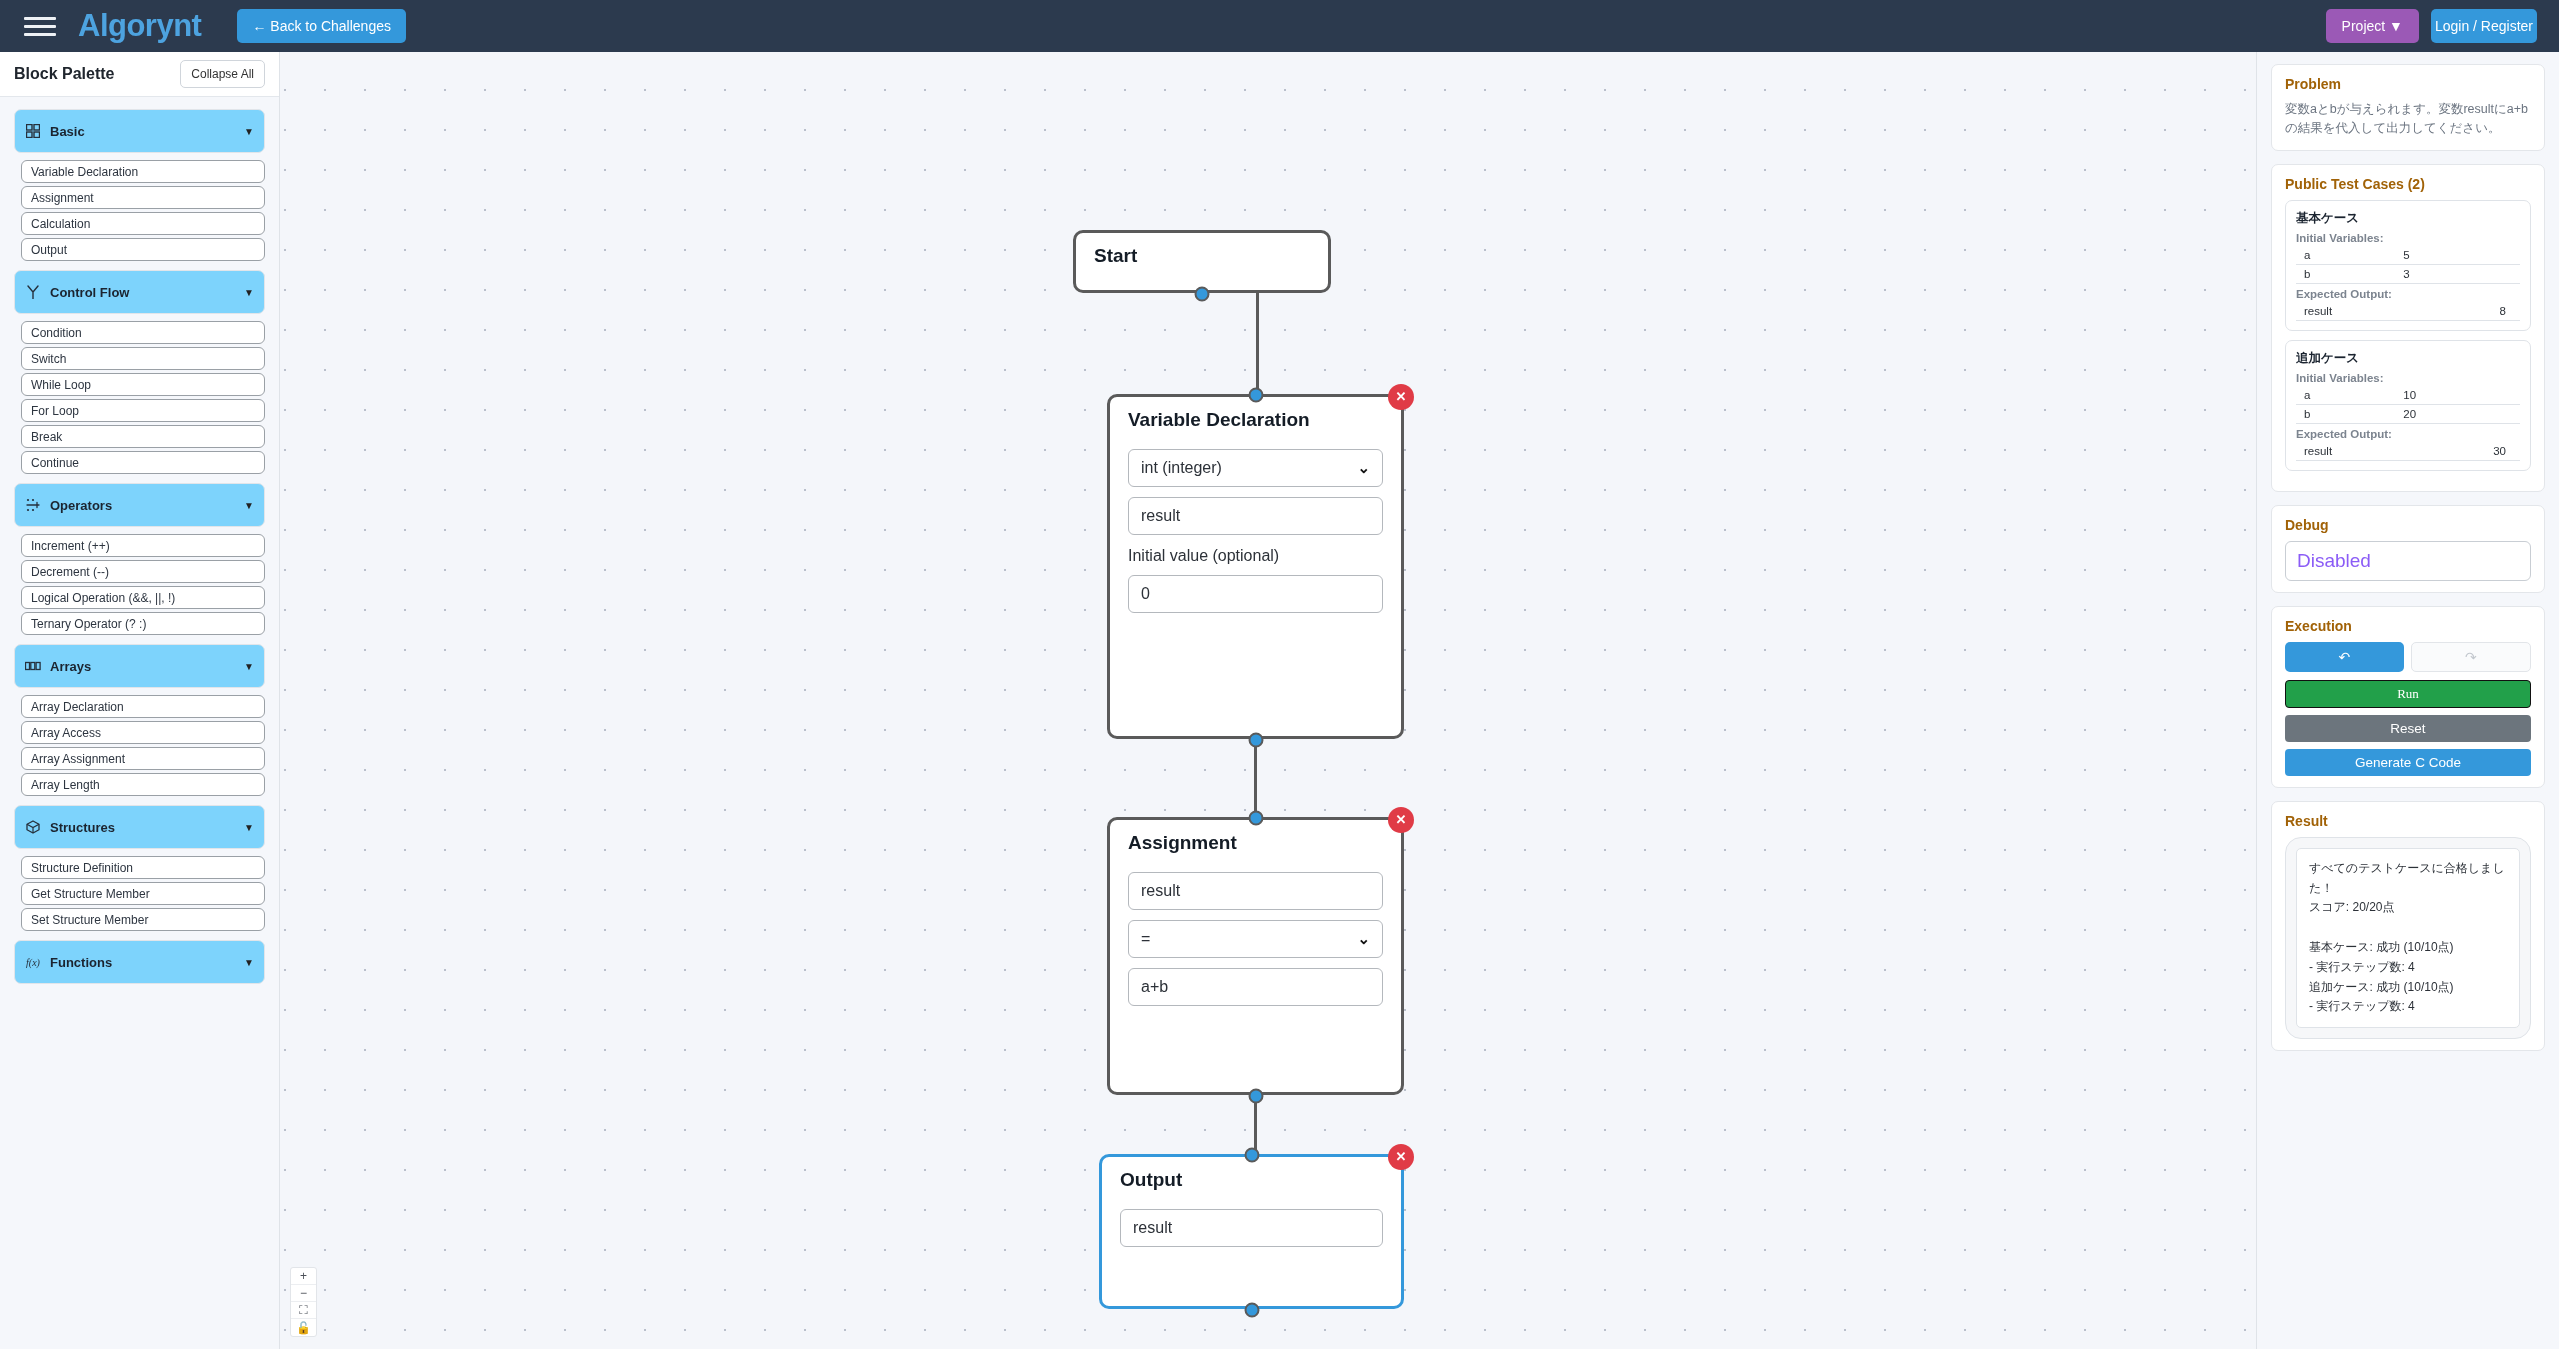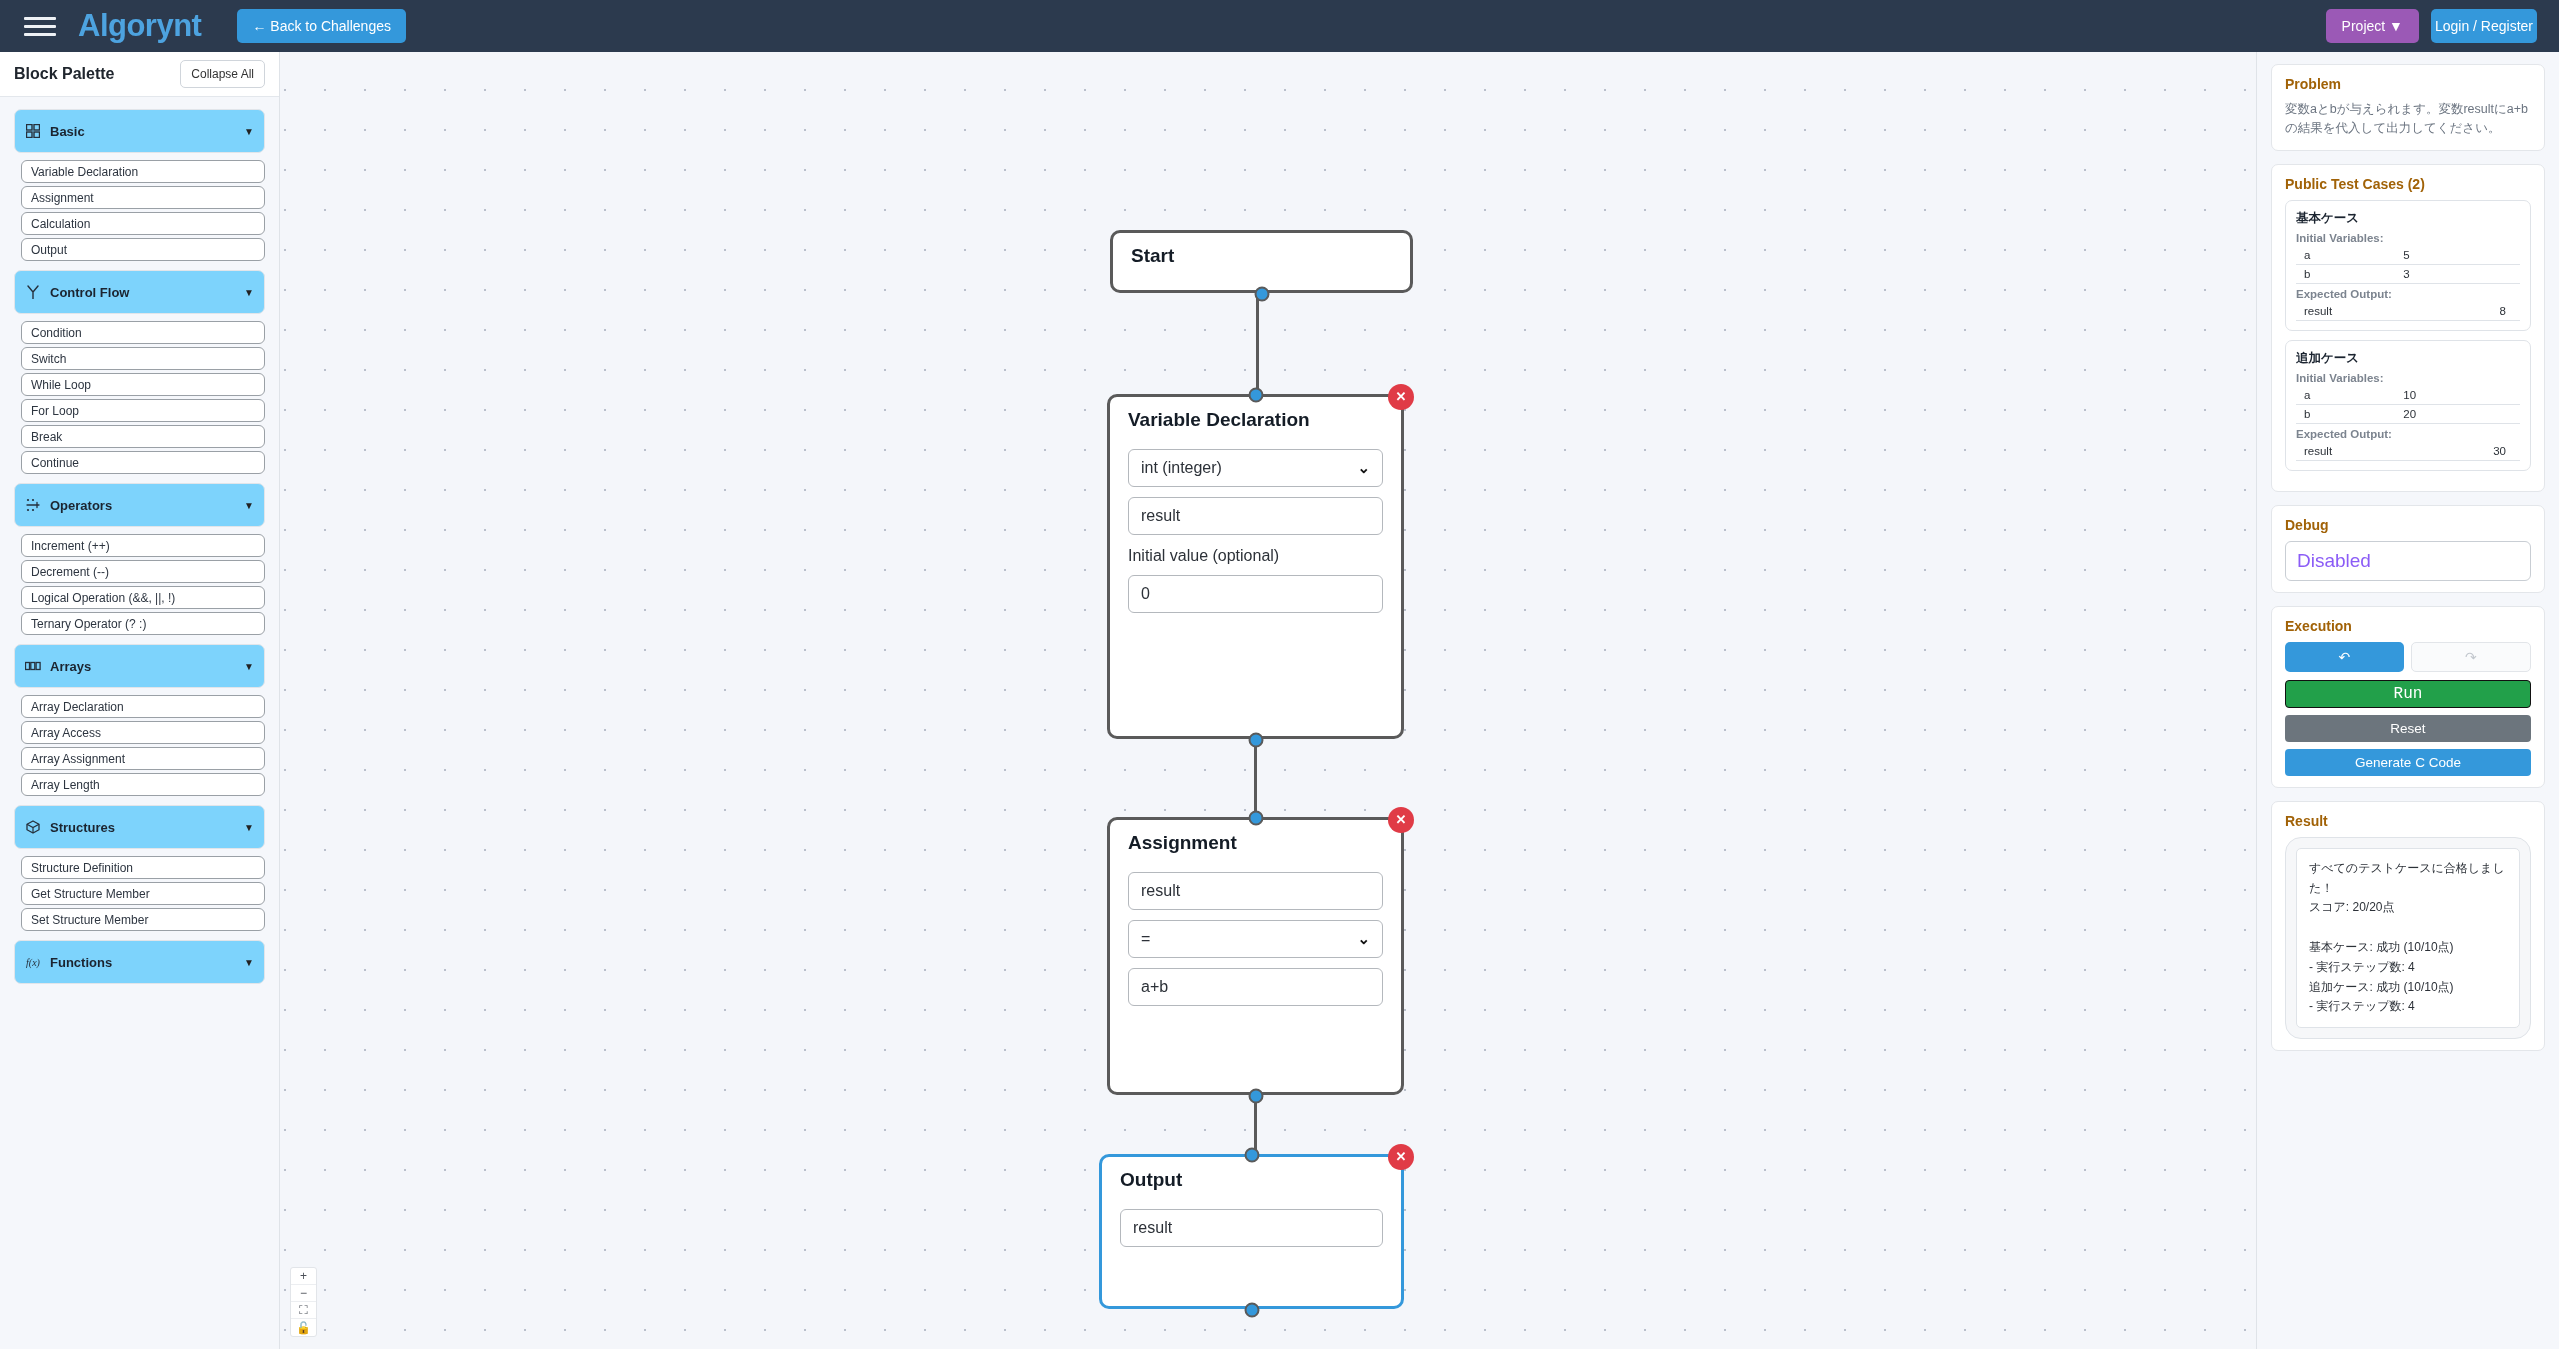--- a/index.html
+++ b/index.html
@@ -136,22 +136,22 @@
   .kv .k { width: 46%; }
   .kv .v { flex: 1; }
   .dbg-box { border: 1px solid #c9ced4; border-radius: 6px; font-size: 19px;
     color: #8b5cf6; padding: 8px 11px; }
   .exec-row { display: flex; gap: 7px; margin-bottom: 8px; }
   .exec-undo { flex: 1; background: #3498db; border: none; border-radius: 5px; height: 30px;
     color: #fff; cursor: pointer; font-size: 14px; }
   .exec-redo { flex: 1; background: #fafbfc; border: 1px solid #e2e5e9; border-radius: 5px;
     height: 30px; color: #c3c8ce; cursor: not-allowed; font-size: 14px; }
   .btn-run { width: 100%; height: 28px; background: #22a04a; border: 1px solid #111;
-    border-radius: 4px; color: #fff; font-size: 16px; cursor: pointer; margin-bottom: 7px;
-    font-family: Liberation Mono, monospace;}
+    border-radius: 4px; color: #fff; font-size: 13px; cursor: pointer; margin-bottom: 7px;
+    font-family: Liberation Serif, serif;}
   .btn-reset { width: 100%; height: 27px; background: #6c757d; border: none;
     border-radius: 4px; color: #fff; font-size: 13.5px; cursor: pointer; margin-bottom: 7px;
     font-family: "Liberation Sans", sans-serif;}
   .btn-gen { width: 100%; height: 27px; background: #3498db; border: none;
     border-radius: 4px; color: #fff; font-size: 13.5px; cursor: pointer;
     font-family: "Liberation Sans", sans-serif;}
   .result-outer { background: #f6f7f9; border: 1px solid #dfe3e8; border-radius: 16px; padding: 10px; }
   .result-inner { background: #fff; border: 1px solid #dfe3e8; border-radius: 5px;
     padding: 10px 12px; font-size: 12px; color: #2c3138; line-height: 1.65; white-space: pre-wrap; }
 </style>
@@ -280,21 +280,21 @@
             </div>
           </div>
         </div>
     </div>
 
     <div class="canvas-wrap">
       <div class="flow" id="flow">
           <div class="edge" style="left: 974px; top: 1043px; height: 59px;"></div>
           <div class="edge" style="left: 974px; top: 687px; height: 78px;"></div>
           <div class="edge" style="left: 976px; top: 241px; height: 101px;"></div>
-          <div class="node" style="left: 830px; top: 178px; width: 303px; min-height: 63px;">
+          <div class="node" style="left: 793px; top: 178px; width: 258px; min-height: 63px;">
             <div class="node-title">Start</div>
             <div class="port" style="top: 61px;"></div>
           </div>
           <div class="node" style="left: 827px; top: 342px; width: 297px; min-height: 345px;">
             <div class="node-title">Variable Declaration</div>
             <div class="node-body">
               <div class="field select">
                 <span>int (integer)</span>
                 <span class="chev">⌄</span>
               </div>

